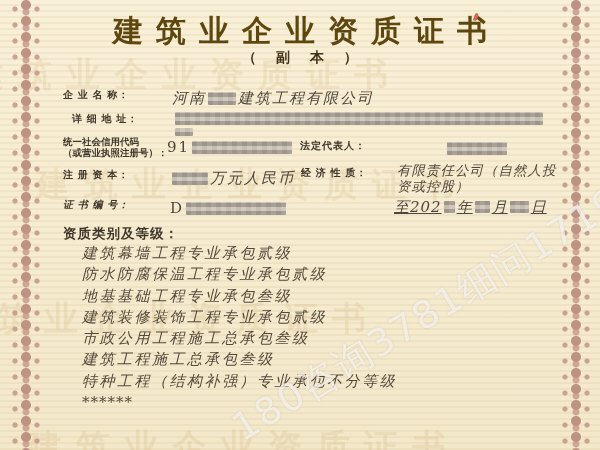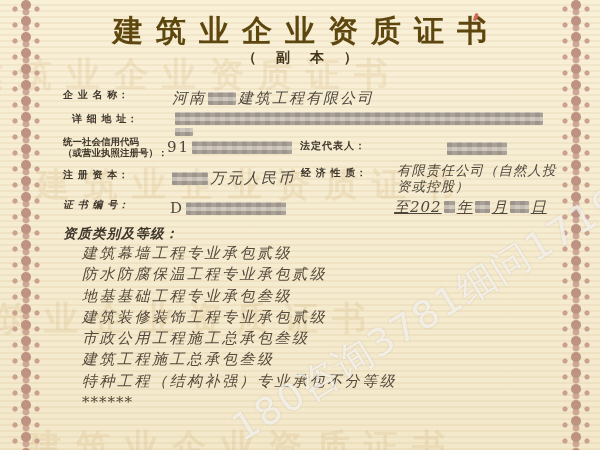--- a/index.html
+++ b/index.html
@@ -125,21 +125,21 @@
 
   <div class="lbl" style="left:63px; top:168px;">注 册 资 本：</div>
   <div class="val" style="left:170px; top:169px;"><span class="redact w-cap"></span><span>万元人民币</span></div>
   <div class="lbl" style="left:301px; top:166px;">经 济 性 质：</div>
   <div class="val econ" style="left:397px; top:162px;">有限责任公司（自然人投资或控股）</div>
 
   <div class="lbl" style="left:63px; top:198px;font-style:italic;">证 书 编 号：</div>
   <div class="val" style="left:170px; top:199px; font-style:normal;"><span>D</span><span class="redact w-cert"></span></div>
   <div class="val" style="left:394px; top:198px; letter-spacing:1px;text-decoration:underline;"><span>至202</span><span class="redact w-yr"></span><span class="u">年</span><span class="redact w-mo"></span><span class="u">月</span><span class="redact w-day"></span><span class="u">日</span></div>
 
-  <div class="lbl" style="left:63px; top:225px; font-size:13.5px;font-style:italic;">资质类别及等级：</div>
+  <div class="lbl" style="left:63px; top:225px; font-size:13.5px;">资质类别及等级：</div>
 
   <div class="qual-list">
     <div class="qual-item">建筑幕墙工程专业承包贰级</div>
     <div class="qual-item">防水防腐保温工程专业承包贰级</div>
     <div class="qual-item">地基基础工程专业承包叁级</div>
     <div class="qual-item">建筑装修装饰工程专业承包贰级</div>
     <div class="qual-item">市政公用工程施工总承包叁级</div>
     <div class="qual-item">建筑工程施工总承包叁级</div>
     <div class="qual-item">特种工程（结构补强）专业承包不分等级</div>
     <div class="qual-item" style="font-style:normal; letter-spacing:1px;">******</div>

